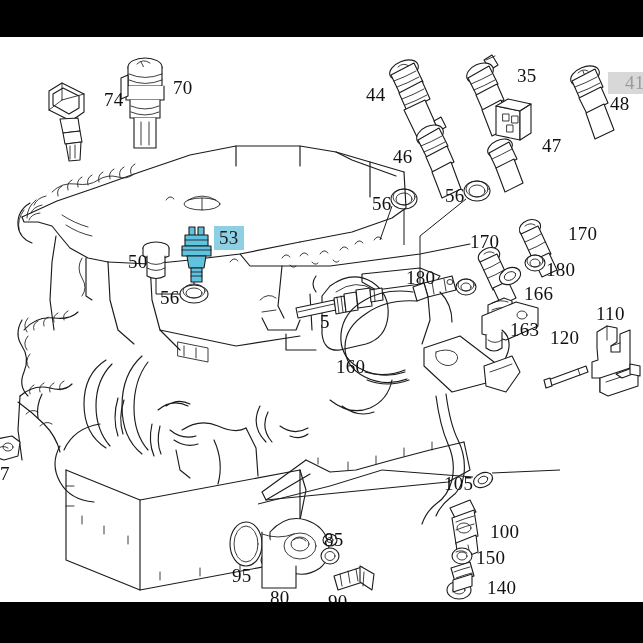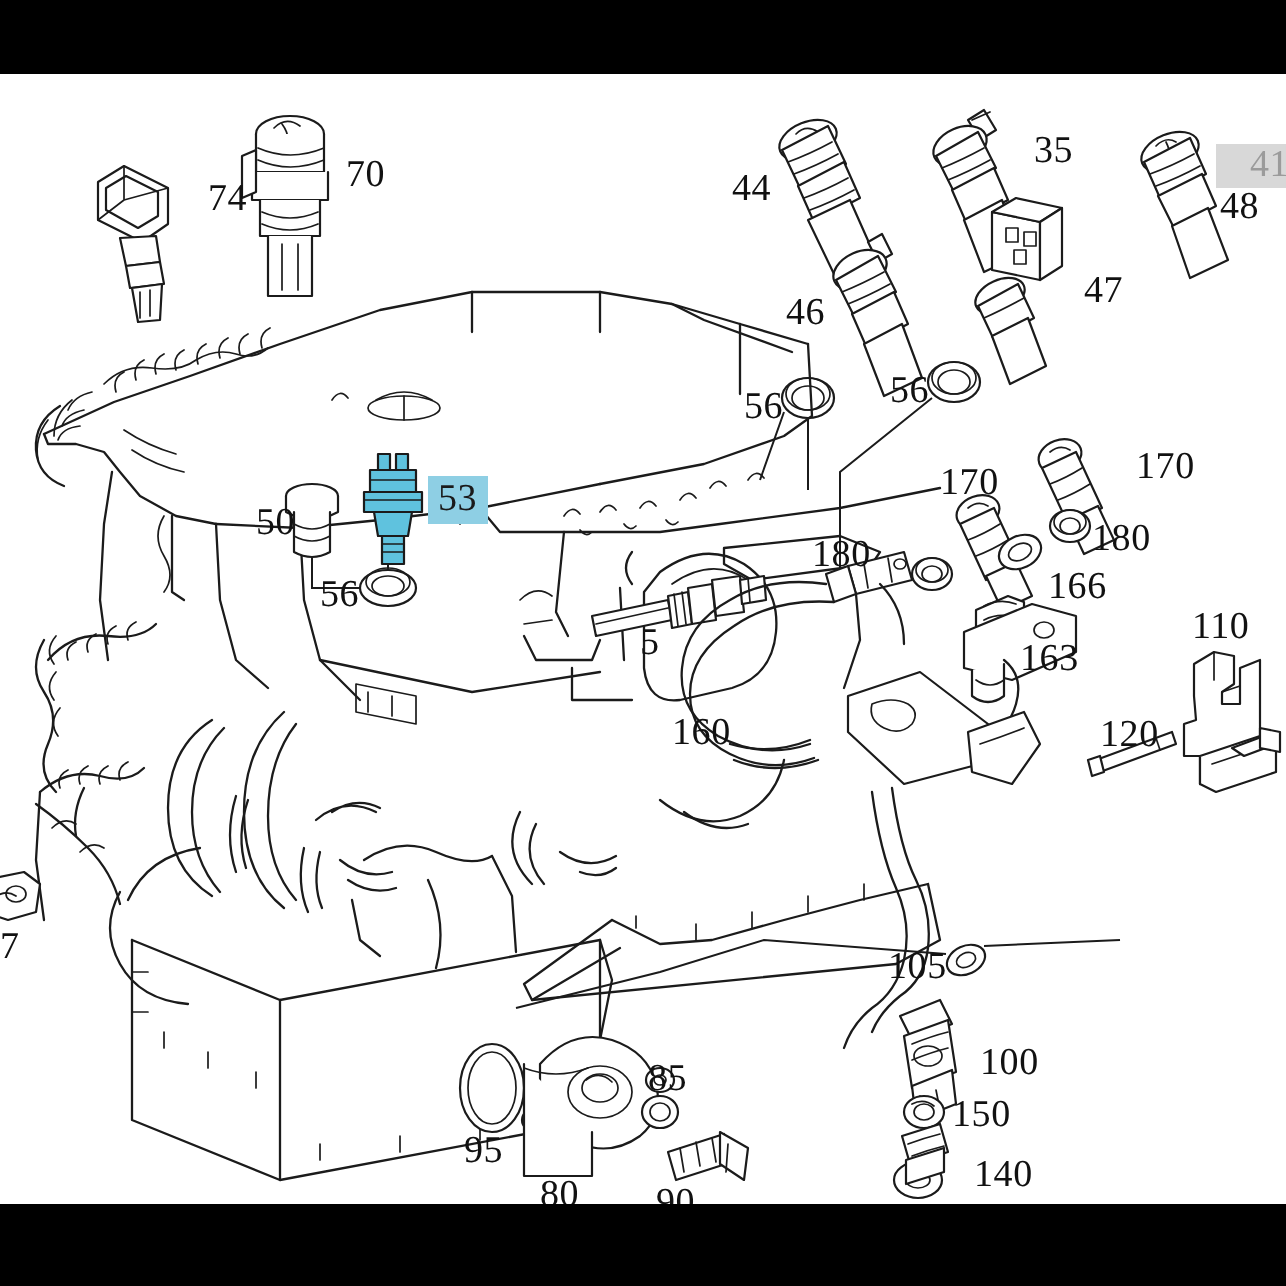--- a/index.html
+++ b/index.html
@@ -25,21 +25,20 @@
     color:#111;
     line-height:1;
     white-space:nowrap;
     letter-spacing:0.3px;
   }
   .lbl.hl{
     background:#8ecfe4;
     color:#1a1a1a;
     padding:2px 5px 3px 5px;
     font-weight:500;
-    margin-top:12px;
   }
   .lbl.dim{
     background:#d8d8d8;
     color:#9b9b9b;
     padding:1px 4px 2px 17px;
   }
   svg{display:block;}
   .ln{fill:none;stroke:#1b1b1b;stroke-width:1.15;stroke-linecap:round;stroke-linejoin:round;}
   .ln-t{fill:none;stroke:#1b1b1b;stroke-width:0.85;stroke-linecap:round;stroke-linejoin:round;}
   .ln-f{fill:#ffffff;stroke:#1b1b1b;stroke-width:1.1;stroke-linejoin:round;stroke-linecap:round;}
@@ -430,21 +429,21 @@
     <div class="lbl" style="left:160px;top:288px;">56</div>
     <div class="lbl" style="left:320px;top:312px;">5</div>
 
     <div class="lbl" style="left:470px;top:232px;">170</div>
     <div class="lbl" style="left:568px;top:224px;">170</div>
     <div class="lbl" style="left:406px;top:268px;">180</div>
     <div class="lbl" style="left:546px;top:260px;">180</div>
     <div class="lbl" style="left:524px;top:284px;">166</div>
     <div class="lbl" style="left:510px;top:320px;">163</div>
     <div class="lbl" style="left:596px;top:304px;">110</div>
-    <div class="lbl" style="left:550px;top:358px;font-family:Liberation Serif, serif;">120</div>
+    <div class="lbl" style="left:550px;top:328px;font-family:Liberation Serif, serif;">120</div>
     <div class="lbl" style="left:336px;top:357px;">160</div>
 
     <div class="lbl" style="left:444px;top:474px;text-align:center;">105</div>
     <div class="lbl" style="left:490px;top:522px;">100</div>
     <div class="lbl" style="left:476px;top:548px;">150</div>
     <div class="lbl" style="left:487px;top:578px;">140</div>
 
     <div class="lbl" style="left:232px;top:566px;">95</div>
     <div class="lbl" style="left:270px;top:588px;">80</div>
     <div class="lbl" style="left:324px;top:530px;">85</div>

